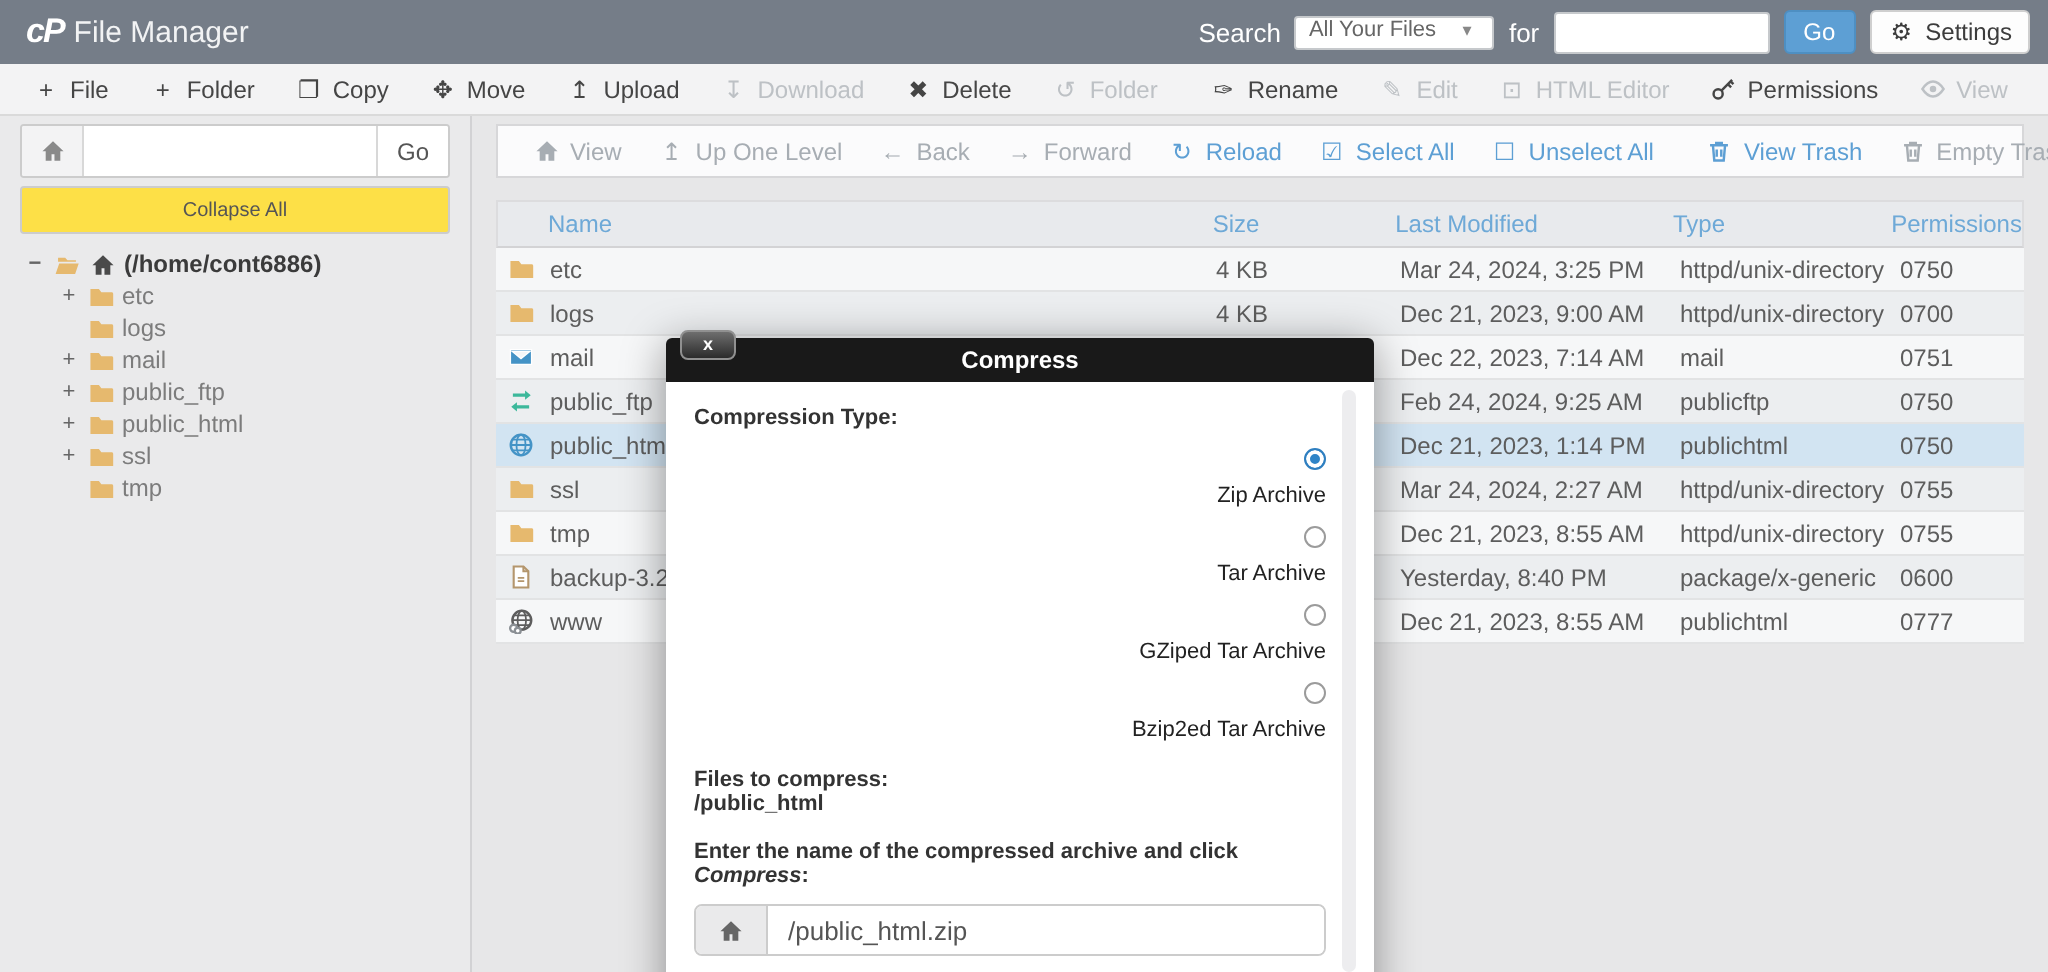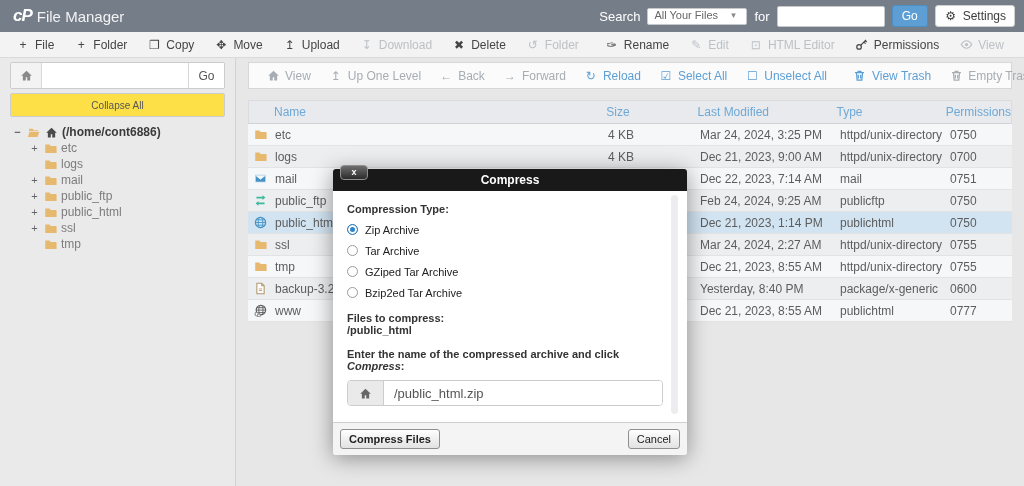--- a/index.html
+++ b/index.html
@@ -69,21 +69,21 @@
   .icn-transfer { color:#3cb89b; }
   .icn-file { color:#b4966d; }
 
   
   .dialog { position:absolute; left:333px; top:169px; width:354px; box-shadow:0 3px 22px rgba(0,0,0,.4); border-radius:3px; }
   .dlg-header { height:22px; background:#191919; border-radius:3px 3px 0 0; position:relative; color:#fff; font-size:12px; font-weight:bold; text-align:center; line-height:22px; }
   .dlg-close { position:absolute; left:7px; top:-4px; width:28px; height:15px; background:linear-gradient(#6e6e6e,#2b2b2b); border:1px solid #909090; border-radius:4px; color:#fff; font-size:9px; font-weight:bold; display:flex; align-items:center; justify-content:center; line-height:1; cursor:pointer; }
   .dlg-body { background:#fff; padding:12px 24px 16px 14px; position:relative; font-size:11px; color:#222; }
   .dlg-scroll { position:absolute; top:4px; right:9px; bottom:8px; width:7px; background:#ededef; border-radius:4px; }
   .dlg-label { font-weight:bold; color:#333; }
-  .radio-row { display:flex; align-items:flex-start; gap:7px; margin-top:9px; cursor:default; }
+  .radio-row { display:flex; align-items:flex-end; gap:7px; margin-top:9px; cursor:default;flex-direction:column; }
   .radio { width:11px; height:11px; border-radius:50%; border:1px solid #9b9b9b; background:#fff; flex:none; }
   .radio.sel { border:1px solid #2f7fc0; background:#2f84c7; box-shadow:inset 0 0 0 2px #fff; }
   .files-block { margin-top:13px; }
   .enter-line { margin-top:12px; font-weight:bold; color:#333; }
   .enter-line em { font-style:italic; }
   .arch-group { margin-top:8px; height:26px; display:flex; border:1px solid #cccccc; border-radius:4px; overflow:hidden; background:#fff; }
   .arch-addon { width:36px; background:#eaeaeb; border-right:1px solid #cccccc; display:flex; align-items:center; justify-content:center; color:#666; }
   .arch-input { flex:1; border:none; outline:none; font-size:13px; color:#555; padding:0 10px; font-family:"Liberation Sans",sans-serif; min-width:0; }
   .dlg-footer { background:#f4f4f5; border-top:1px solid #cfcfcf; border-radius:0 0 3px 3px; padding:6px 7px; display:flex; justify-content:space-between; gap:5px; }
   .dlg-btn { font-size:11px; padding:3px 8px; background:linear-gradient(#fefefe,#e2e2e2); border:1px solid #8f8f8f; border-radius:3px; color:#222; font-family:"Liberation Sans",sans-serif; cursor:pointer; }

